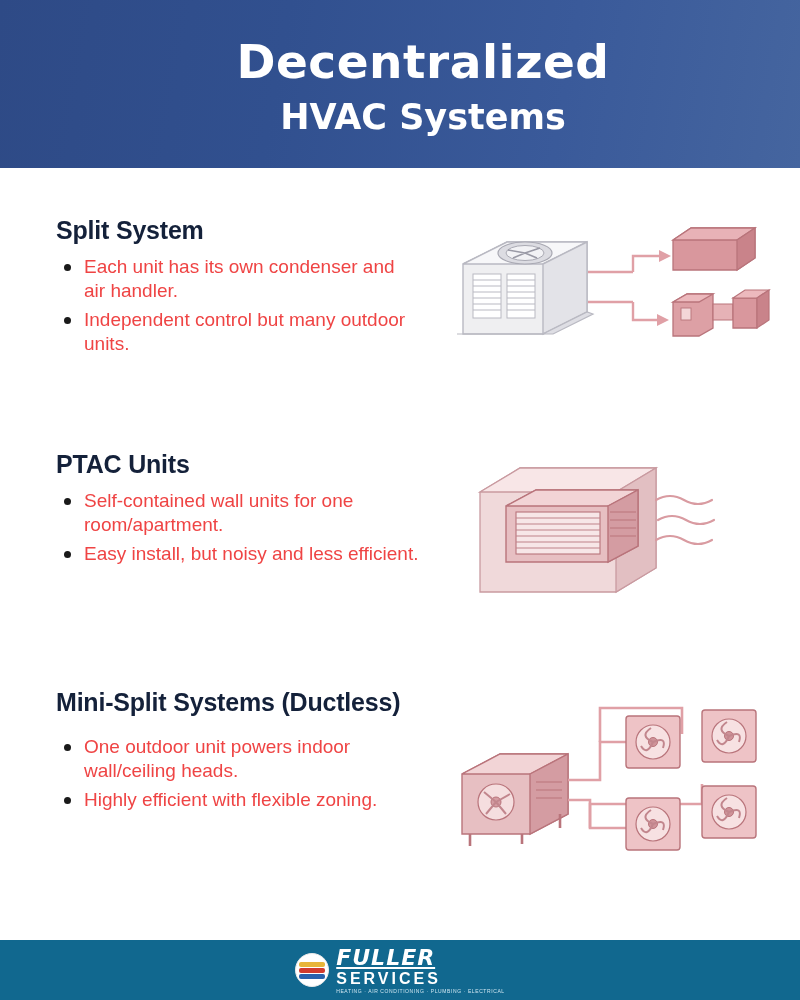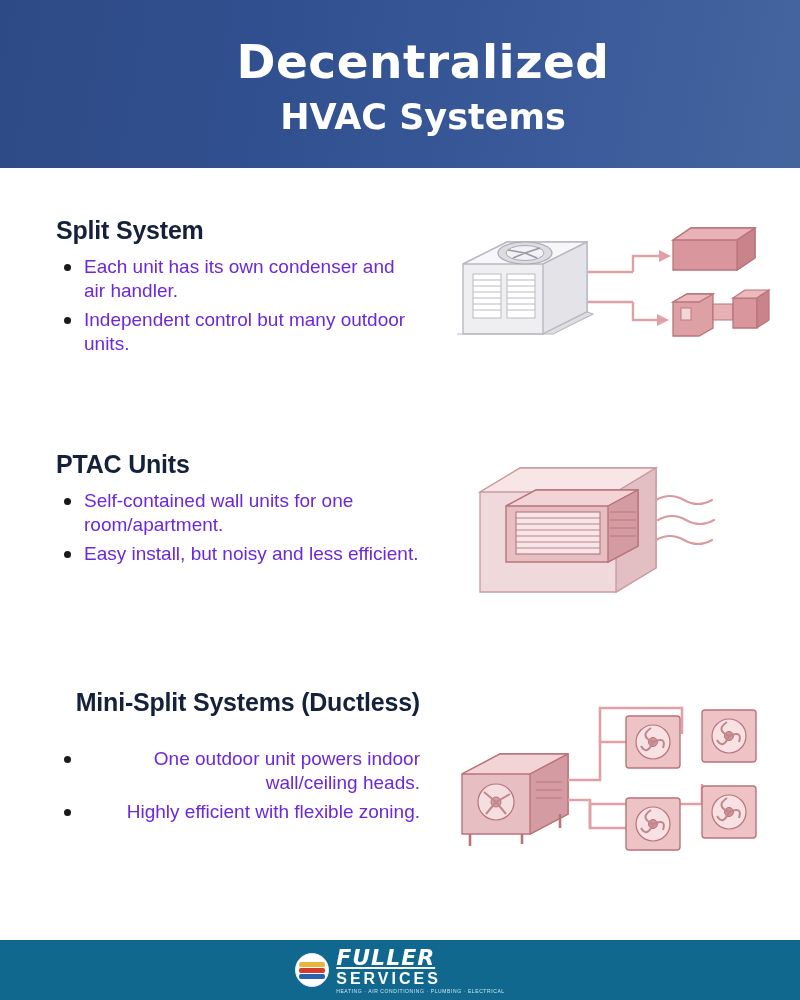--- a/index.html
+++ b/index.html
@@ -73,21 +73,21 @@
   }
   ul.bullets {
     list-style: none;
     margin: 0; padding: 0;
   }
   ul.bullets li {
     position: relative;
     padding-left: 28px;
     font-size: 19px;
     line-height: 1.24;
-    color: #6d28d9;
+    color: #ef4444;
     margin-bottom: 6px;
   }
   ul.bullets li::before {
     content: "";
     position: absolute;
     left: 8px; top: 9px;
     width: 7px; height: 7px;
     border-radius: 50%;
     background: #1a1a1a;
   }
@@ -96,24 +96,24 @@
     flex: 1 1 auto;
     position: relative;
     display: flex;
     align-items: flex-start;
     justify-content: center;
   }
 
   
   #sec-split   { top: 48px; }
   #sec-ptac    { top: 282px; }
-  #sec-mini    { top: 520px; text-align: right; }
+  #sec-mini    { top: 520px; }
 
   #sec-mini .section-text { padding-left: 56px; }
-  #sec-mini ul.bullets { margin-top: 30px; }
+  #sec-mini ul.bullets { margin-top: 18px; }
 
   
   .footer {
     height: 60px;
     background: #11688f;
     display: flex;
     align-items: center;
     justify-content: center;
   }
   .logo {

